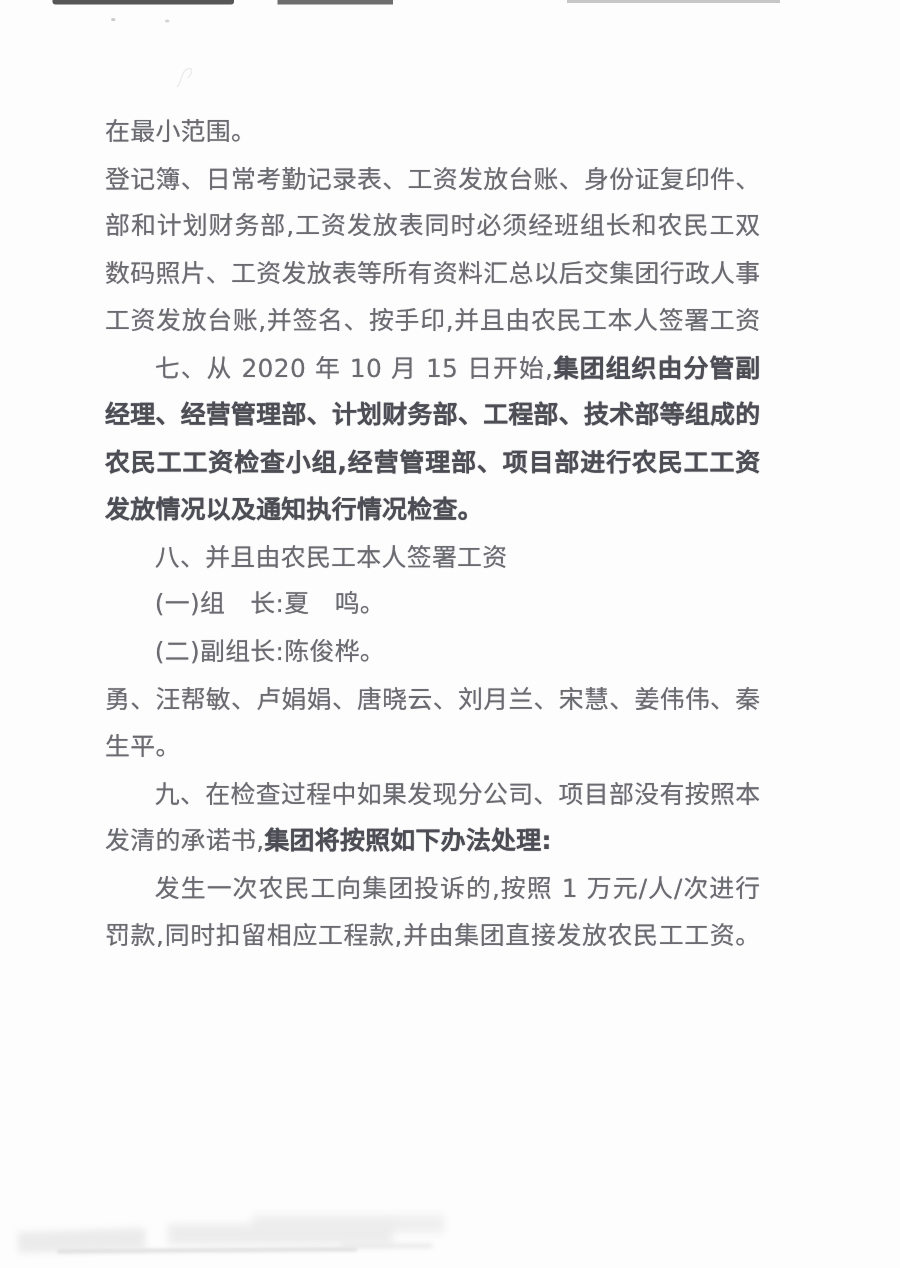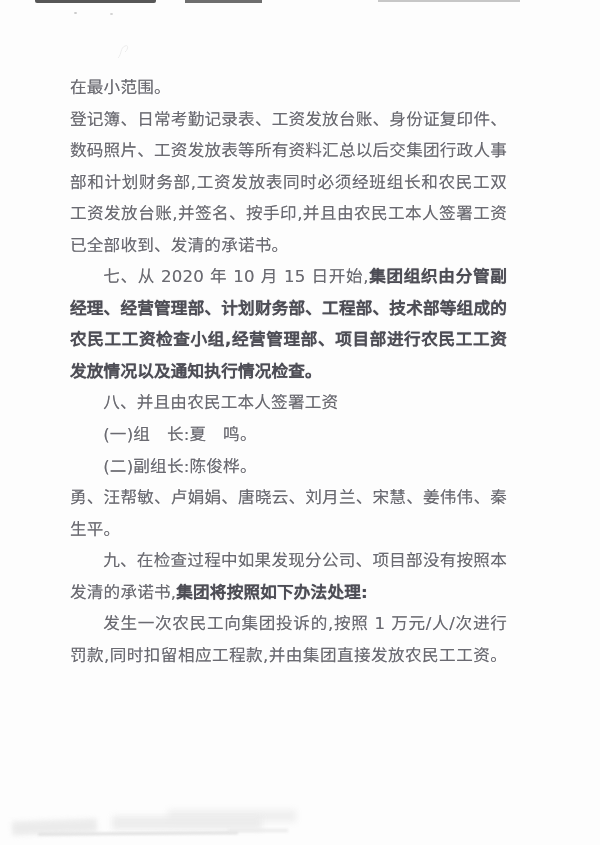--- a/index.html
+++ b/index.html
@@ -60,24 +60,23 @@
 </svg>
 <div class="artifact smudge-c"></div>
 <div class="artifact smudge-b"></div>
 <div class="artifact smudge-a"></div>
 <div class="artifact smudge-d"></div>
 <div class="artifact smudge-e"></div>
 
 <div class="text-block">
     <div class="line"><span class="run">在最小范围。</span></div>
     <div class="line just"><span class="run">登记簿、日常考勤记录表、工资发放台账、身份证复印件、</span></div>
+    <div class="line just"><span class="run">部和计划财务部,工资发放表同时必须经班组长和农民工双</span></div>
     <div class="line just"><span class="run">数码照片、工资发放表等所有资料汇总以后交集团行政人事</span></div>
-    <div class="line just"><span class="run">部和计划财务部,工资发放表同时必须经班组长和农民工双</span></div>
     <div class="line just"><span class="run">工资发放台账,并签名、按手印,并且由农民工本人签署工资</span></div>
-    <div class="line"><span class="run">已全部收到、发清的承诺书。</span></div>
     <div class="line indent just"><span class="run">七、从 2020 年 10 月 15 日开始,</span><span class="run bold">集团组织由分管副总</span></div>
     <div class="line just"><span class="run bold">经理、经营管理部、计划财务部、工程部、技术部等组成的</span></div>
     <div class="line just"><span class="run bold">农民工工资检查小组,经营管理部、项目部进行农民工工资</span></div>
     <div class="line"><span class="run bold">发放情况以及通知执行情况检查。</span></div>
     <div class="line indent"><span class="run">八、并且由农民工本人签署工资</span></div>
     <div class="line indent"><span class="run">(一)组　长:夏　鸣。</span></div>
     <div class="line indent"><span class="run">(二)副组长:陈俊桦。</span></div>
     <div class="line just"><span class="run">勇、汪帮敏、卢娟娟、唐晓云、刘月兰、宋慧、姜伟伟、秦</span></div>
     <div class="line"><span class="run">生平。</span></div>
     <div class="line indent just"><span class="run">九、在检查过程中如果发现分公司、项目部没有按照本</span></div>

